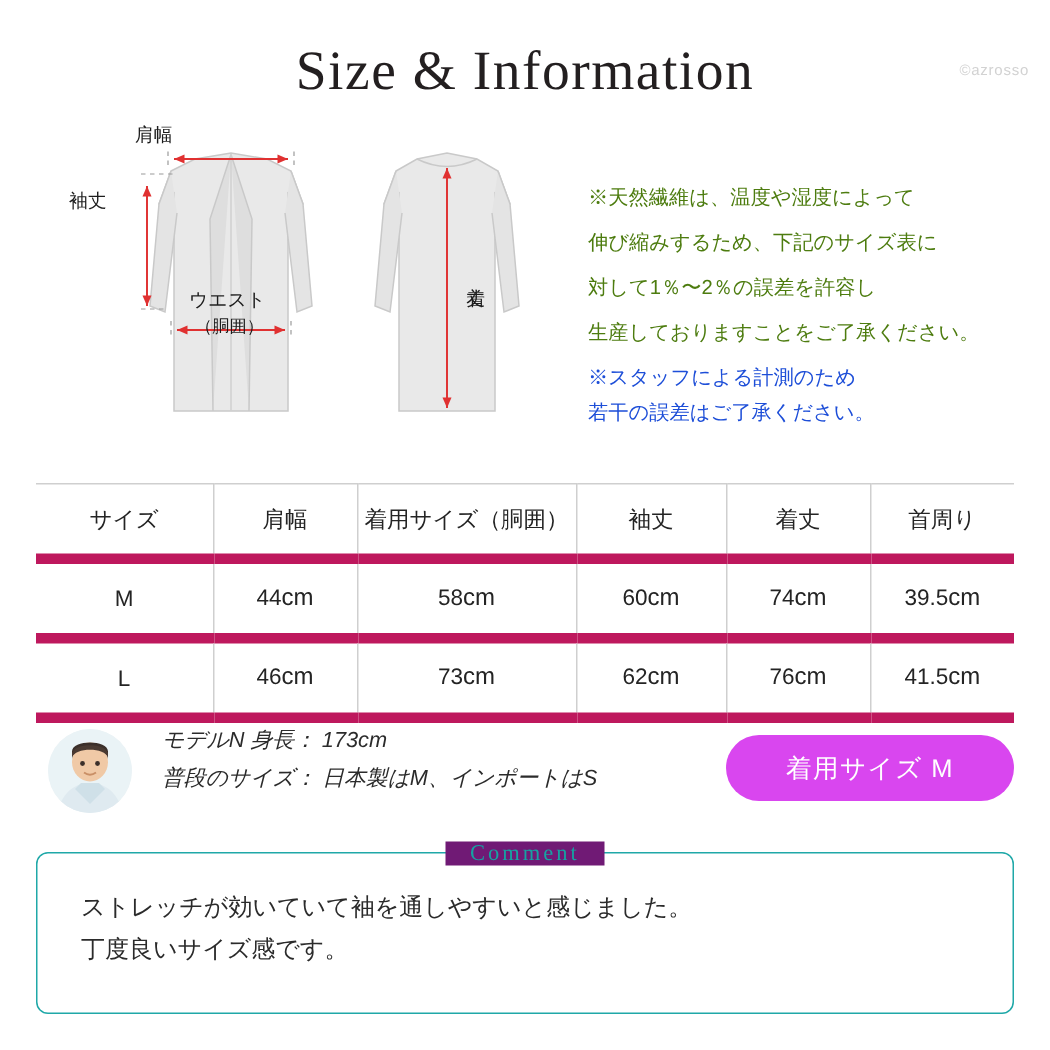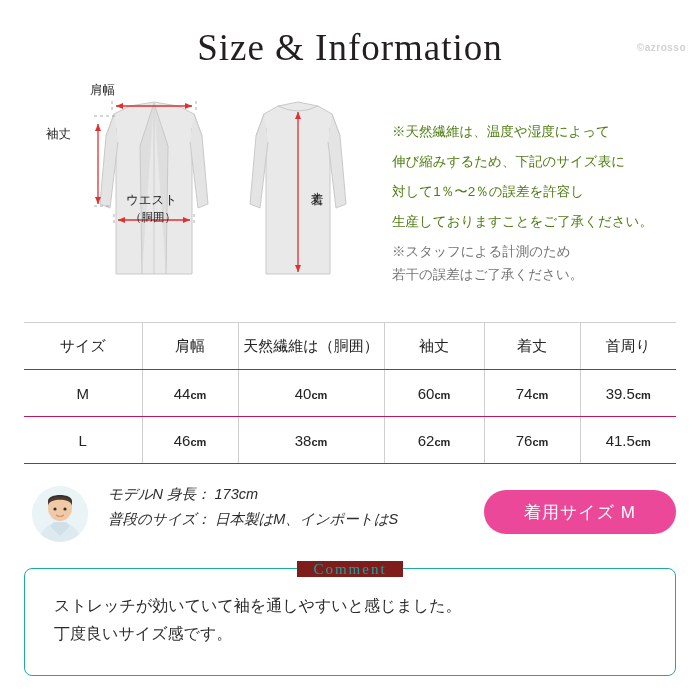--- a/index.html
+++ b/index.html
@@ -37,21 +37,20 @@
     color: #231f20;
     font-weight: 400;
   }
   .watermark {
     position: absolute;
     right: 14px;
     top: 30px;
     font-size: 10px;
     color: #d2d2d2;
     letter-spacing: 0.5px;
-    font-weight: bold;
   }
 
   
   .illus {
     position: absolute;
     top: 72px;
     left: 26px;
     width: 350px;
     height: 225px;
   }
@@ -61,21 +60,21 @@
     left: 392px;
     width: 290px;
   }
   .note p {
     margin: 0 0 9px 0;
     font-size: 13.5px;
     line-height: 1.55;
     color: #4d7c0f;
   }
   .note p.faint {
-    color: #737373;
+    color: #1d4ed8;
     margin-bottom: 2px;
   }
 
   .lbl {
     position: absolute;
     font-size: 12.5px;
     color: #1c1c1c;
     white-space: nowrap;
   }
   .lbl.small { font-size: 11.5px; }
@@ -93,27 +92,27 @@
     border-collapse: collapse;
     width: 652px;
     table-layout: fixed;
   }
   th, td {
     text-align: center;
     font-size: 15px;
     color: #242424;
     font-weight: normal;
     height: 44px;
-    border-bottom: 1px solid #be185d;
+    border-bottom: 7px solid #be185d;
     border-right: 1px solid #cfcfcf;
   }
   thead th { border-top: 1px solid #cfcfcf; }
   th:last-child, td:last-child { border-right: none; }
   th:first-child, td:first-child { }
-  .unit { font-size: 11px; font-weight: bold; }
+  .unit { font-size: 16px; }
 
   
   .model-row {
     position: absolute;
     top: 470px;
     left: 24px;
     width: 652px;
     height: 66px;
   }
   .avatar {
@@ -134,21 +133,21 @@
     line-height: 1.75;
     color: #2b2b2b;
     font-style: italic;
   }
   .badge {
     position: absolute;
     right: 0;
     top: 8px;
     width: 192px;
     height: 44px;
-    background: #ec4899;
+    background: #d946ef;
     border-radius: 22px;
     color: #ffffff;
     font-size: 17px;
     display: flex;
     align-items: center;
     justify-content: center;
     letter-spacing: 1px;
   }
 
   
@@ -162,21 +161,21 @@
     border-radius: 8px;
   }
   .comment-title {
     position: absolute;
     top: 548px;
     left: 0;
     width: 700px;
     text-align: center;
   }
   .comment-title span {
-    background: #7f1d1d;
+    background: #701a75;
     padding: 0 16px;
     color: #16a2a2;
     font-size: 15px;
     font-family: "Liberation Serif", serif;
     letter-spacing: 2px;
   }
   .comment-text {
     position: absolute;
     top: 580px;
     left: 54px;
@@ -274,39 +273,39 @@
         <col style="width:96px">
         <col style="width:146px">
         <col style="width:100px">
         <col style="width:96px">
         <col style="width:96px">
       </colgroup>
       <thead>
         <tr>
           <th>サイズ</th>
           <th>肩幅</th>
-          <th>天然繊維は（胴囲）</th>
+          <th>着用サイズ（胴囲）</th>
           <th>袖丈</th>
           <th>着丈</th>
           <th>首周り</th>
         </tr>
       </thead>
       <tbody>
         <tr>
           <td>M</td>
           <td><span>44</span><span class="unit">cm</span></td>
-          <td><span>40</span><span class="unit">cm</span></td>
+          <td><span>58</span><span class="unit">cm</span></td>
           <td><span>60</span><span class="unit">cm</span></td>
           <td><span>74</span><span class="unit">cm</span></td>
           <td><span>39.5</span><span class="unit">cm</span></td>
         </tr>
         <tr>
           <td>L</td>
           <td><span>46</span><span class="unit">cm</span></td>
-          <td><span>38</span><span class="unit">cm</span></td>
+          <td><span>73</span><span class="unit">cm</span></td>
           <td><span>62</span><span class="unit">cm</span></td>
           <td><span>76</span><span class="unit">cm</span></td>
           <td><span>41.5</span><span class="unit">cm</span></td>
         </tr>
       </tbody>
     </table>
   </div>
 
   <div class="model-row">
     <div class="avatar">

